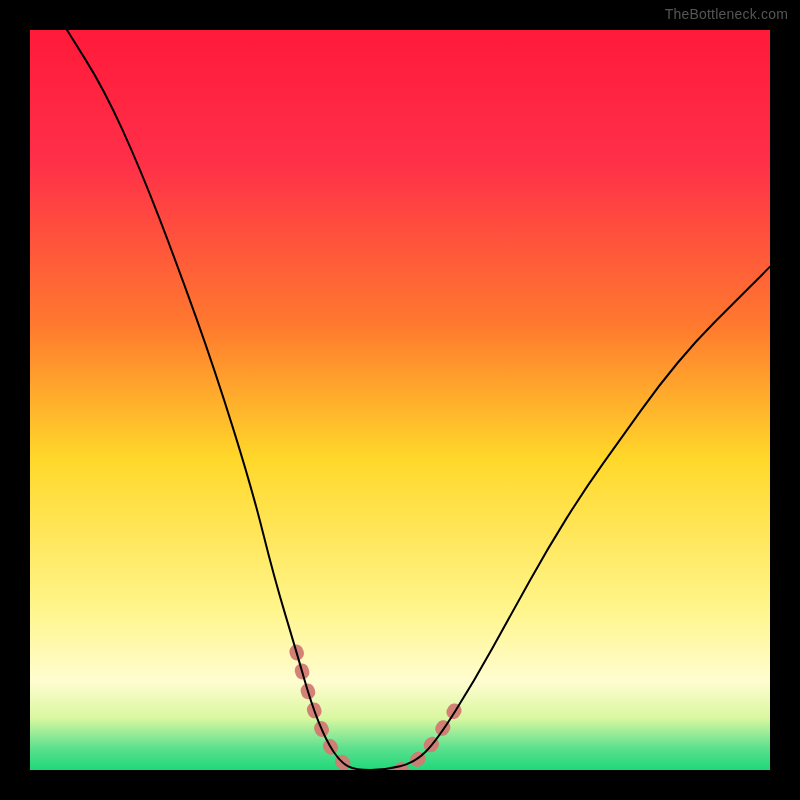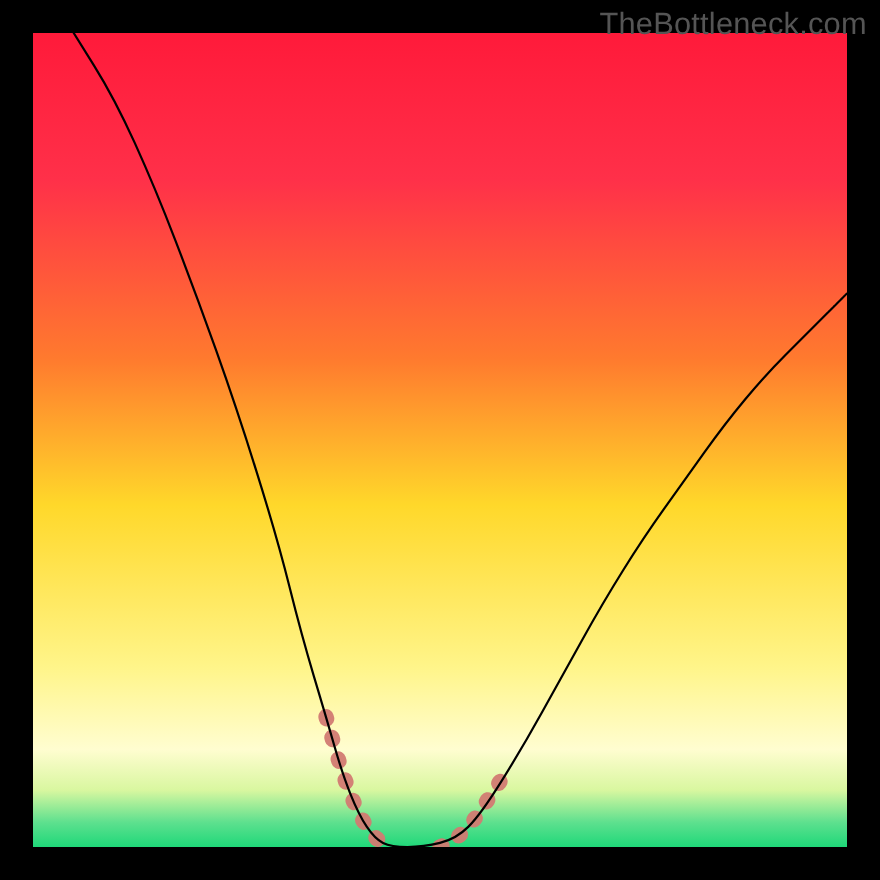--- a/index.html
+++ b/index.html
@@ -8,21 +8,21 @@
     position: relative;
     width: 800px;
     height: 800px;
     background: #000;
   }
   .watermark {
     position: absolute;
     top: 6px;
     right: 12px;
     font-family: Arial, Helvetica, sans-serif;
-    font-size: 28px;
+    font-size: 14px;
     color: #555555;
     letter-spacing: 0.2px;
     z-index: 10;
   }
   .plot-wrap {
     position: absolute;
     left: 30px;
     top: 30px;
     width: 740px;
     height: 740px;

